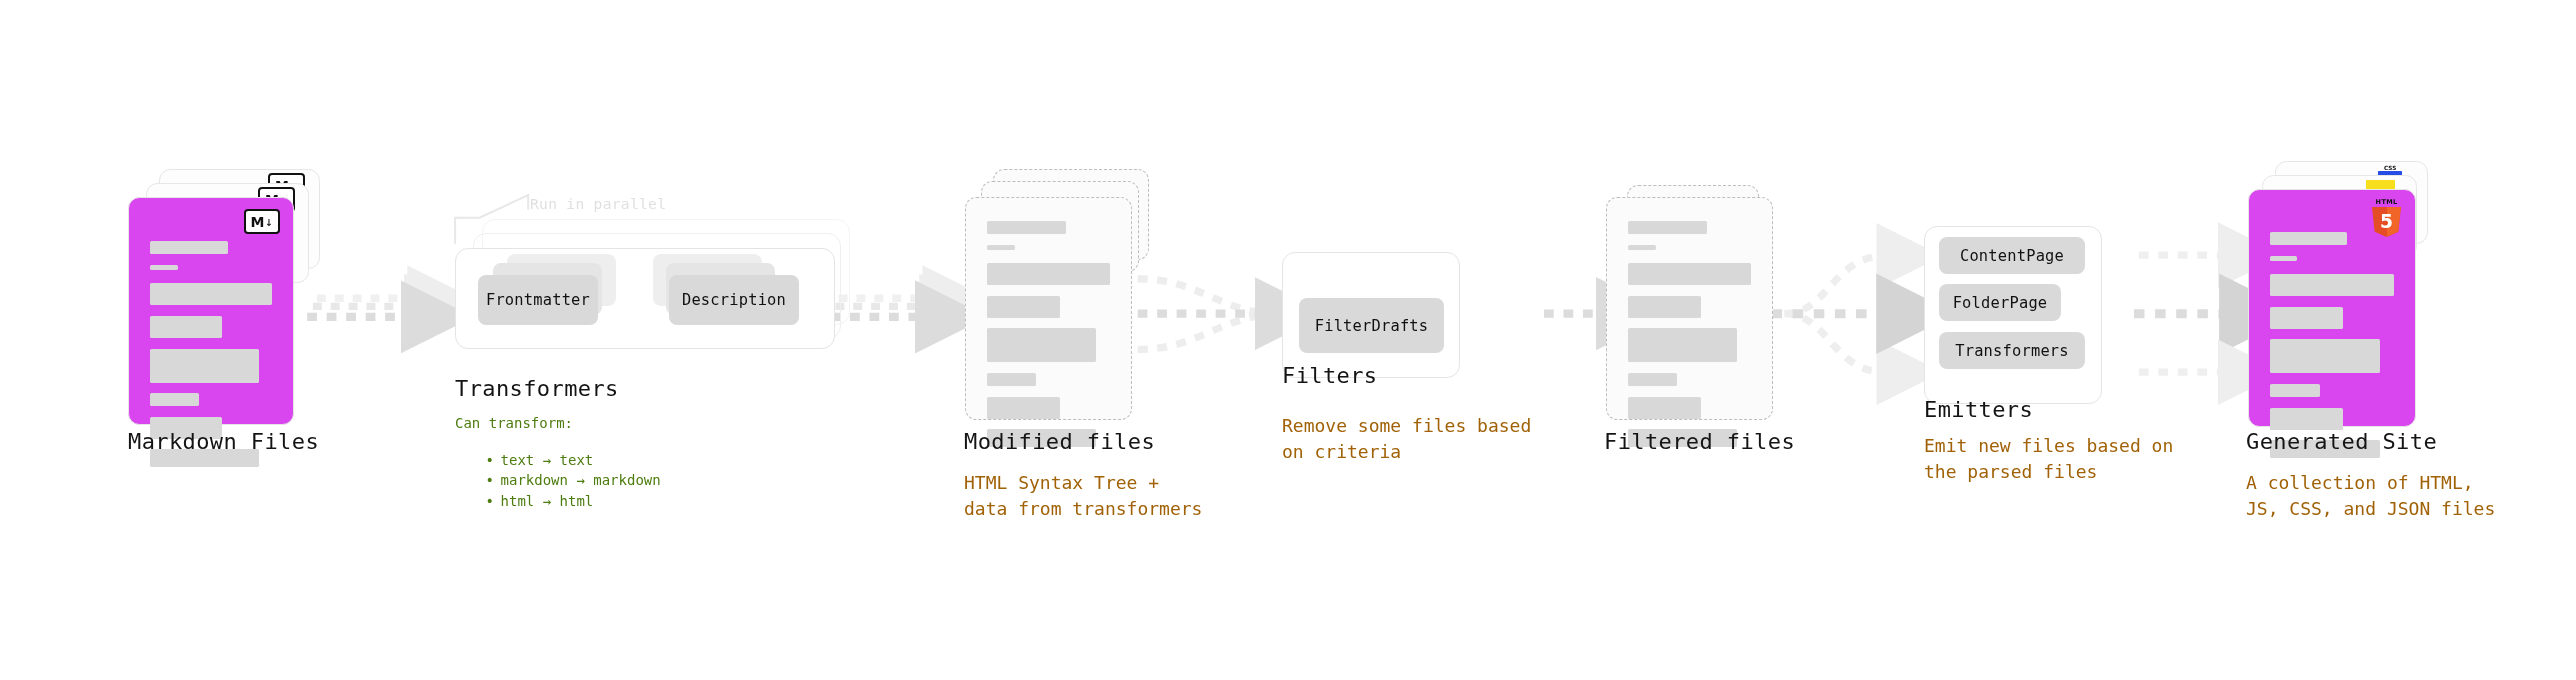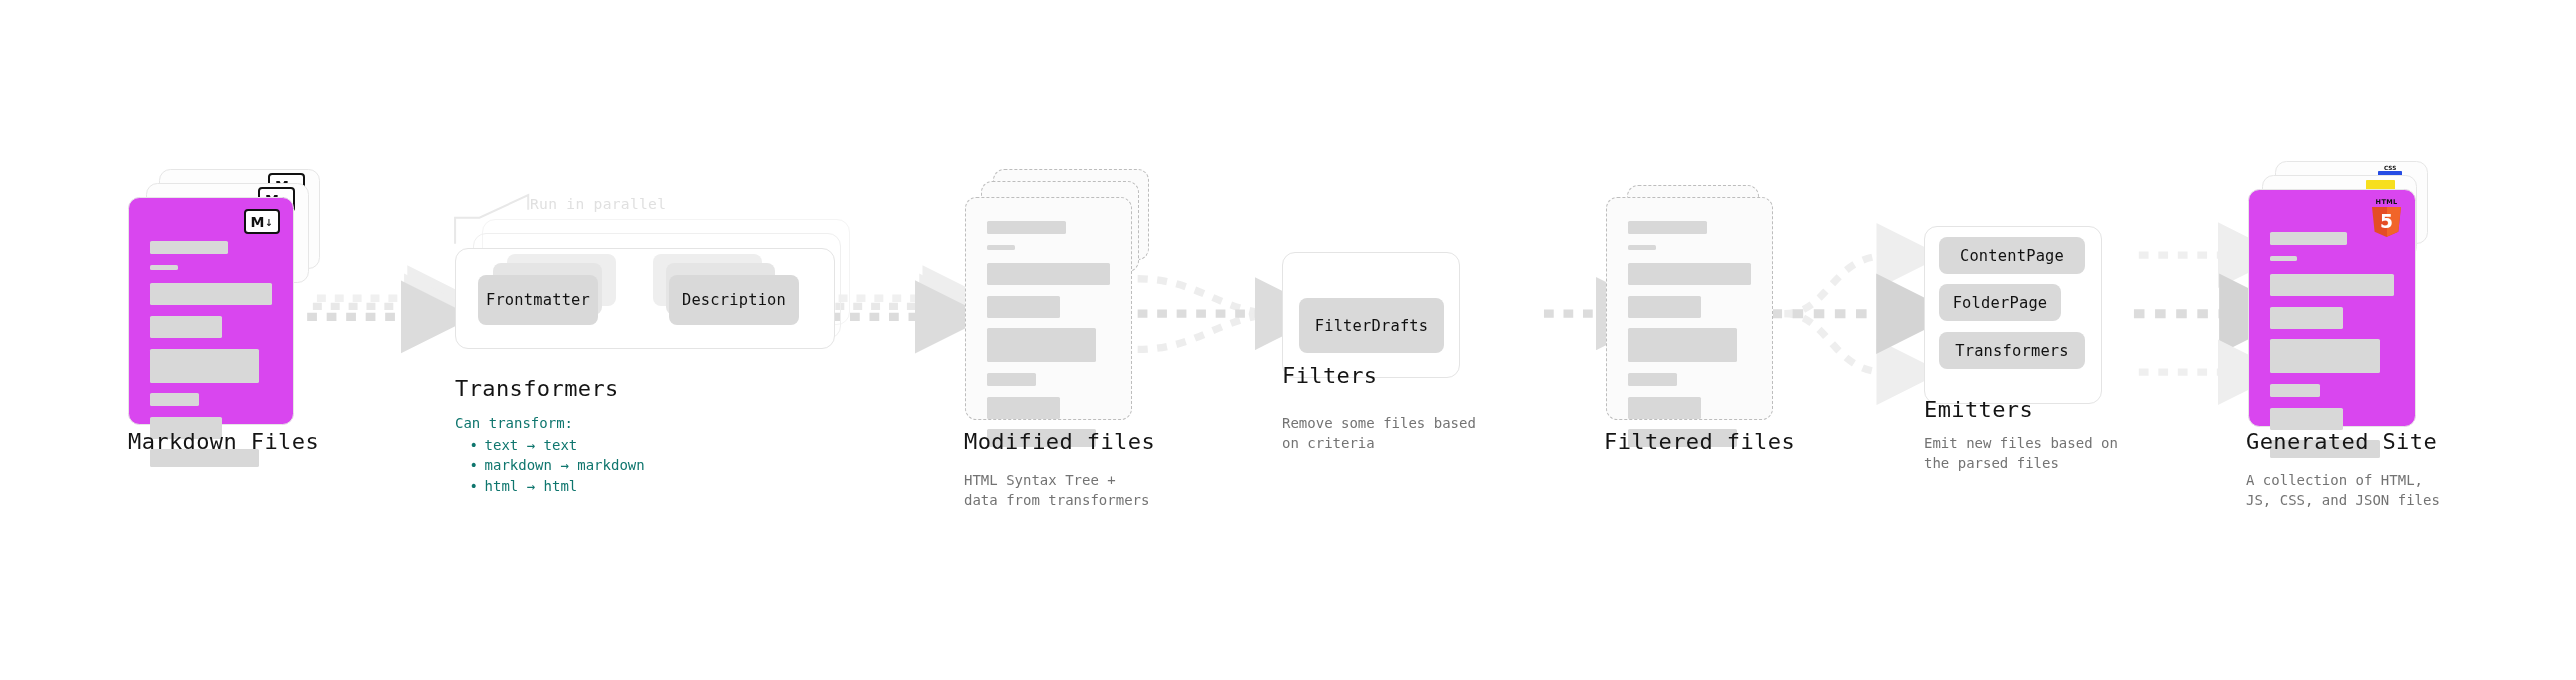--- a/index.html
+++ b/index.html
@@ -42,25 +42,25 @@
   .gbox{position:absolute;border:1.6px solid #e4e4e4;border-radius:13px;background:#ffffff;}
   .gbox.ghost1{border-color:#efefef;background:transparent;}
   .gbox.ghost2{border-color:#f4f4f4;background:transparent;}
   .pill{position:absolute;background:#d9d9d9;border-radius:8.1px;display:flex;align-items:center;
     justify-content:center;font-size:15.4px;color:#111;letter-spacing:0.2px;white-space:nowrap;}
   .pill.g1{background:#e5e5e5;}
   .pill.g2{background:#eeeeee;}
 
   
   .title{position:absolute;font-size:22px;color:#141414;letter-spacing:0.4px;white-space:nowrap;}
-  .desc{position:absolute;font-size:14px;line-height:1.45;color:#737373;white-space:pre-line;}
+  .desc{position:absolute;font-size:18px;line-height:1.45;color:#a16207;white-space:pre-line;}
   .note{position:absolute;font-size:14.6px;color:#e0e0e0;letter-spacing:0.3px;white-space:nowrap;}
-  .bullets{position:absolute;font-size:14px;line-height:1.48;color:#0f766e;}
+  .bullets{position:absolute;font-size:14px;line-height:1.48;color:#4d7c0f;}
   .bullets .hd{margin-bottom:0.8px;}
-  .bullets ul{margin:0;padding-left:14.6px;list-style:none;}
+  .bullets ul{margin:16px;padding-left:14.6px;list-style:none;}
   .bullets li:before{content:"\2022";margin-right:6.5px;}
 
   svg.layer{position:absolute;left:0;top:0;width:2576px;height:681px;pointer-events:none;}
 </style>
 </head>
 <body>
 
 <div class="stage-root">
 
   <svg class="layer" viewBox="0 0 3170 838">

